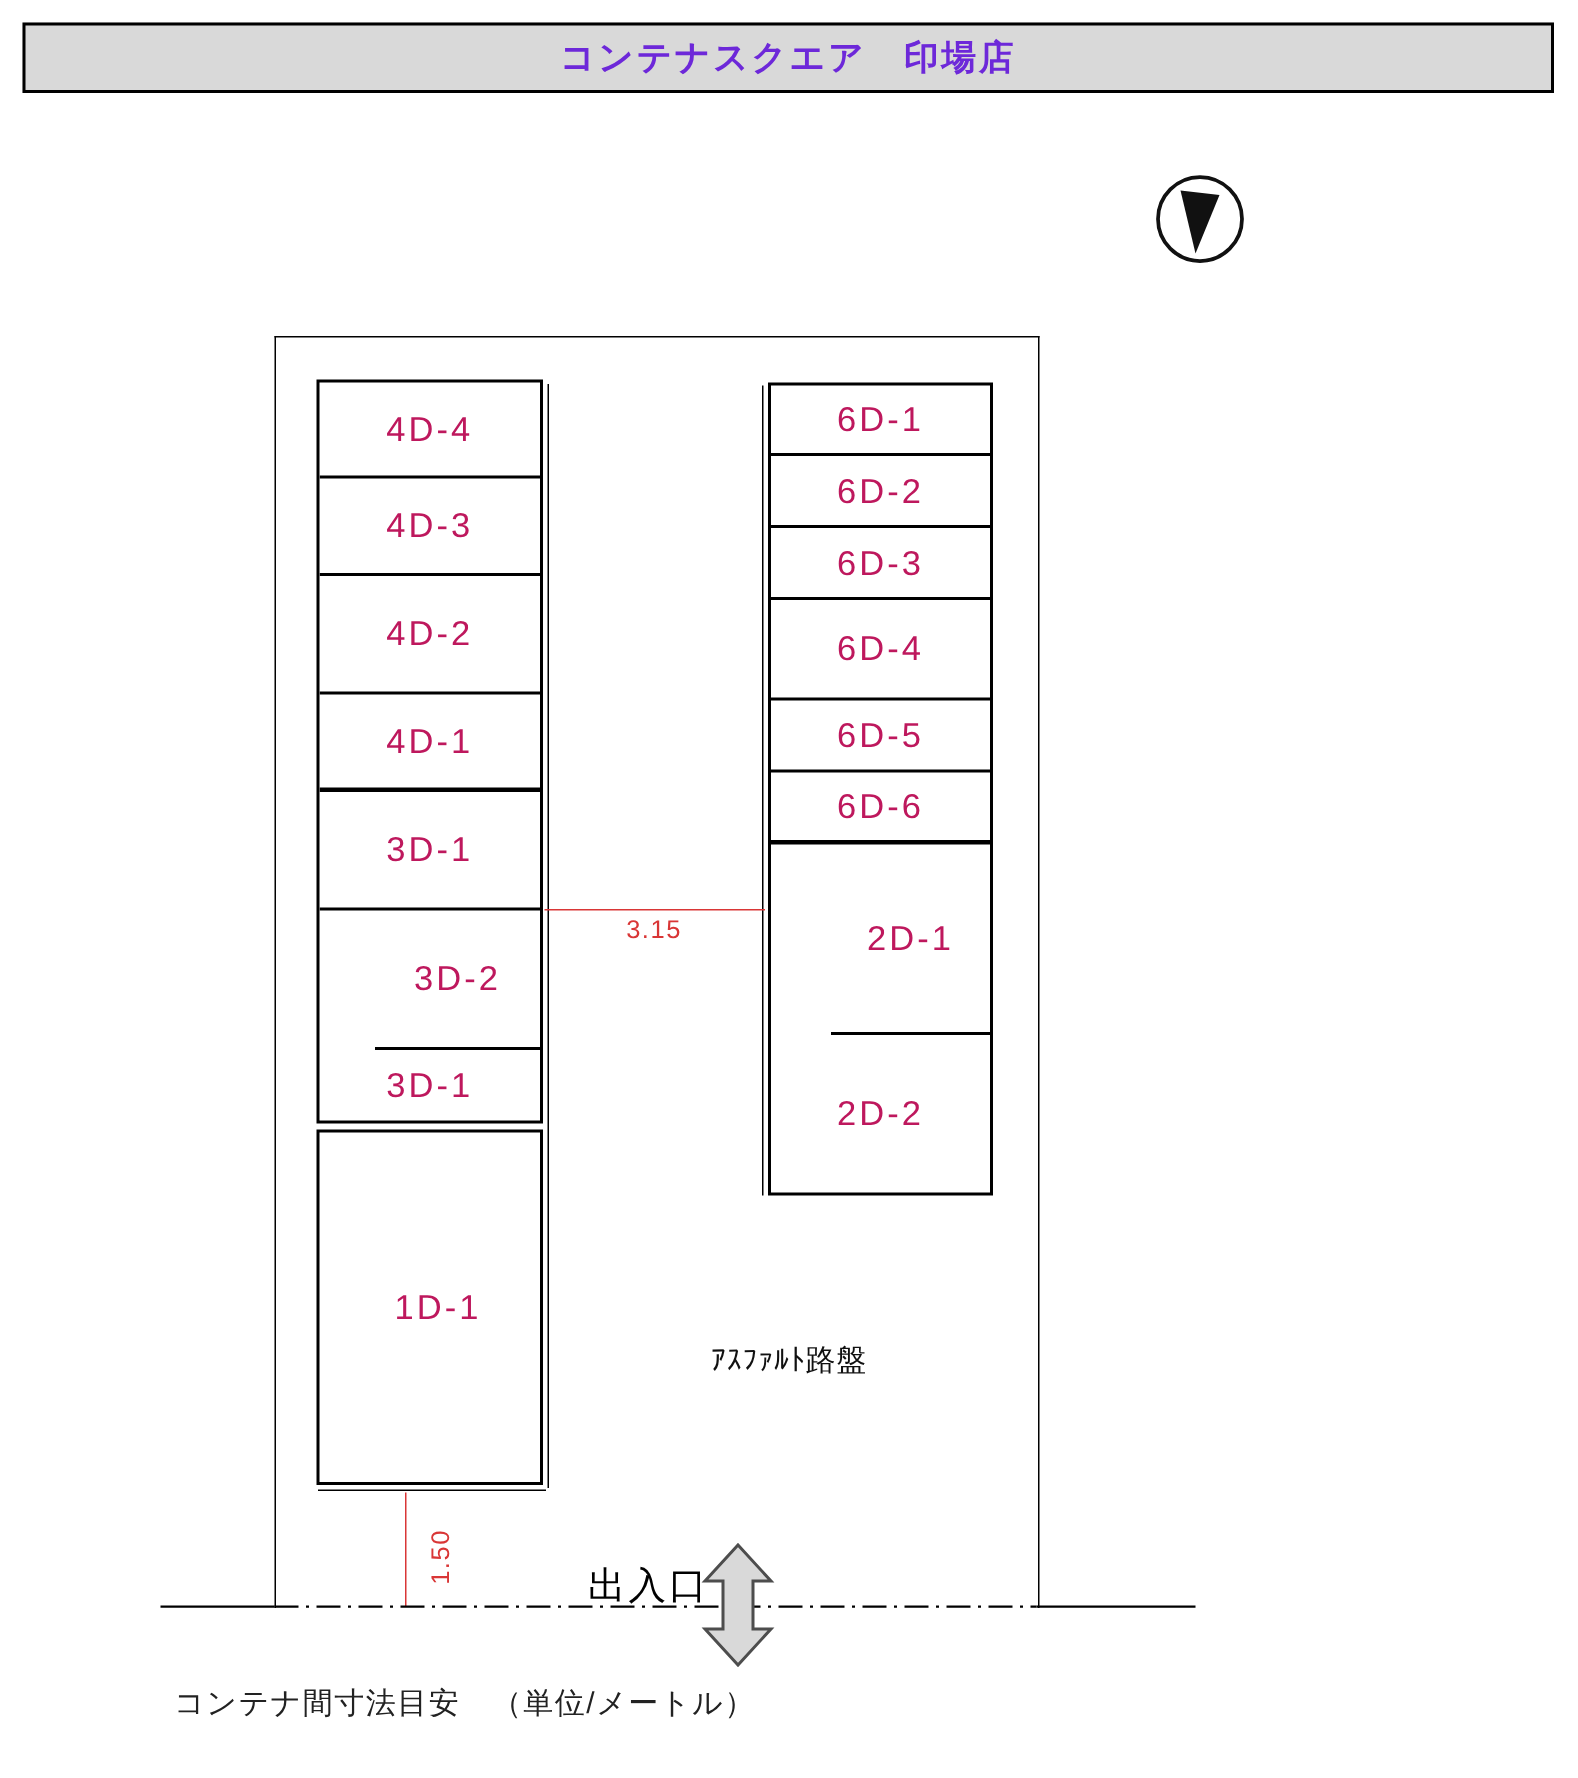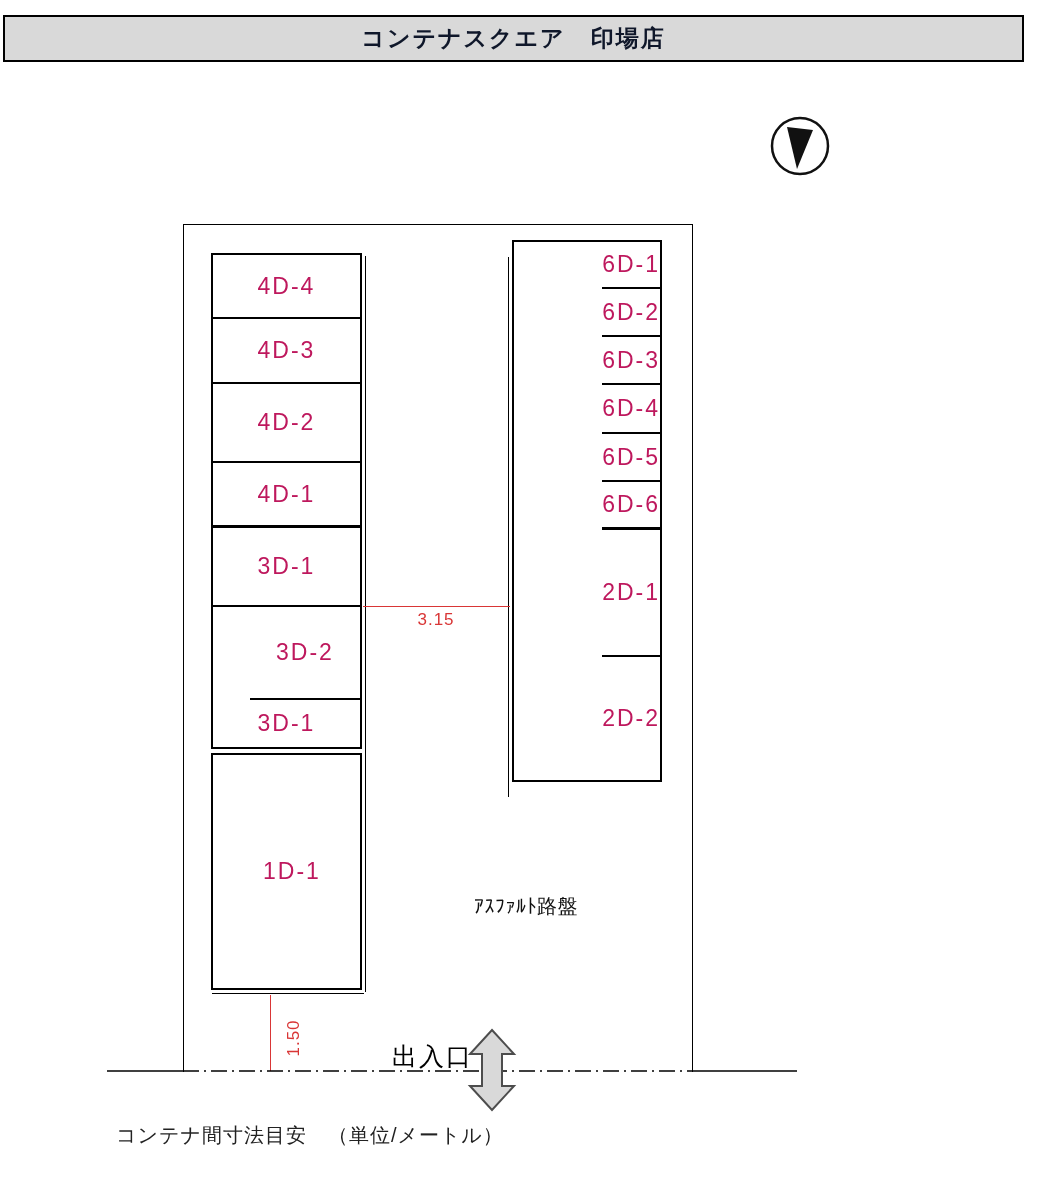--- a/index.html
+++ b/index.html
@@ -5,41 +5,41 @@
   html,body{margin:0;padding:0;background:#fff;}
   body{
     width:1052px;height:1185px;position:relative;overflow:hidden;
     font-family:"Liberation Sans","DejaVu Sans",sans-serif;
     --dim-red:#d93636; --header-bg:#d9d9d9; --line:#000;
     --arrow-fill:#d9d9d9; --arrow-stroke:#4d4d4d;
   }
   .abs{position:absolute;}
   
   .header-bar{
-    left:3px;top:15px;width:1017px;height:43px;
+    left:15px;top:15px;width:1017px;height:43px;
     background:var(--header-bg);border:2px solid var(--line);
     display:flex;align-items:center;justify-content:center;
-    font-size:23px;font-weight:bold;letter-spacing:2px;color:#0f172a;text-align:right;
+    font-size:23px;font-weight:bold;letter-spacing:2px;color:#6d28d9;text-align:right;
   }
   
   .site-outline{
     left:183px;top:224px;width:508px;height:847px;
     border-left:1px solid var(--line);
     border-top:1px solid var(--line);
     border-right:1px solid var(--line);
   }
   
   .stack{
     border:2px solid var(--line);
     box-sizing:border-box;display:flex;flex-direction:column;
     background:#fff;overflow:hidden;
   }
   .stack-left-upper{left:211px;top:253px;width:151px;height:496px;}
   .stack-left-lower{left:211px;top:753px;width:151px;height:237px;padding-left:11px;}
-  .stack-right{left:512px;top:240px;width:150px;height:542px;align-items:flex-end;}
+  .stack-right{left:512px;top:255px;width:150px;height:542px;}
   .cell{
     box-sizing:border-box;flex:0 0 auto;
     border-bottom:2px solid var(--line);
     display:flex;align-items:center;justify-content:center;
     font-size:23px;letter-spacing:2px;color:#be185d;
   }
   .cell.thick{border-bottom-width:3px;}
   .cell:last-child{border-bottom:none;flex:1 1 auto;}
   
   .shadow-line{background:var(--line);}
@@ -79,21 +79,21 @@
     <div class="cell" style="height: 93px; margin-left: 37px;">3D-2</div>
     <div class="cell" style="height: 74px;">3D-1</div>
   </div>
 <div class="abs stack stack-left-lower">
     <div class="cell" style="height: 233px;">1D-1</div>
   </div>
 <div class="abs stack stack-right">
     <div class="cell" style="height: 47px;">6D-1</div>
     <div class="cell" style="height: 48px;">6D-2</div>
     <div class="cell" style="height: 48px;">6D-3</div>
-    <div class="cell" style="height: 49px;">6D-4</div>
+    <div class="cell" style="height: 67px;">6D-4</div>
     <div class="cell" style="height: 48px;">6D-5</div>
     <div class="cell thick" style="height: 48px;">6D-6</div>
     <div class="cell" style="height: 127px; margin-left: 40px;">2D-1</div>
     <div class="cell" style="height: 123px;">2D-2</div>
   </div>
 
 <div class="abs shadow-line" style="left:365px;top:256px;width:1px;height:736px;"></div>
 <div class="abs shadow-line" style="left:508px;top:257px;width:1px;height:540px;"></div>
 <div class="abs shadow-line" style="left:212px;top:993px;width:152px;height:1px;"></div>
 

